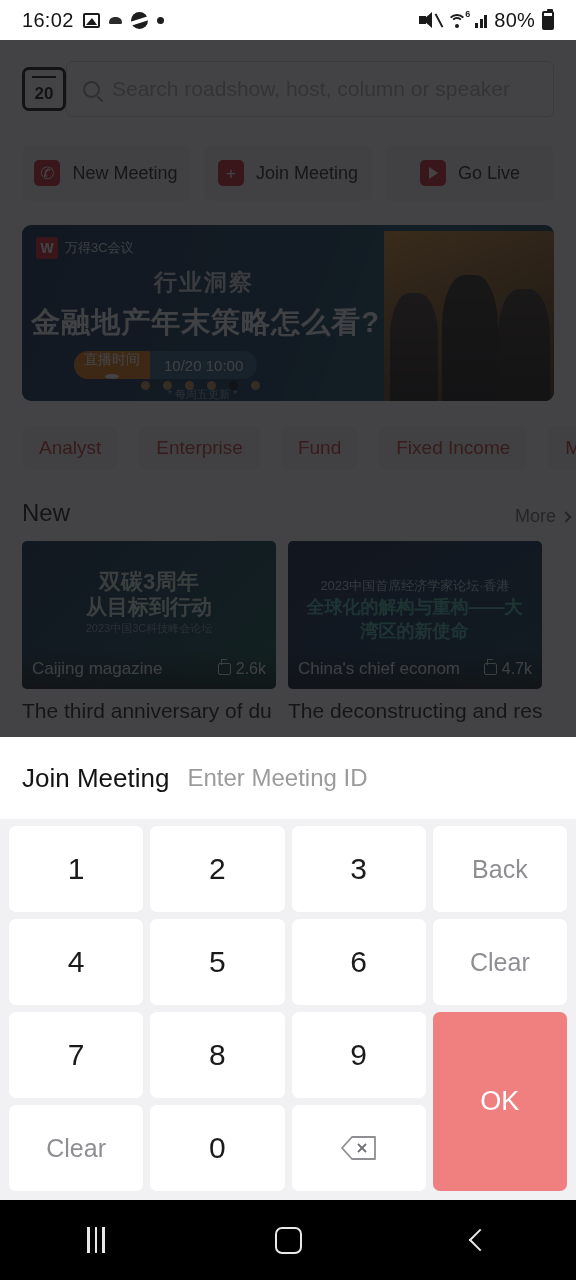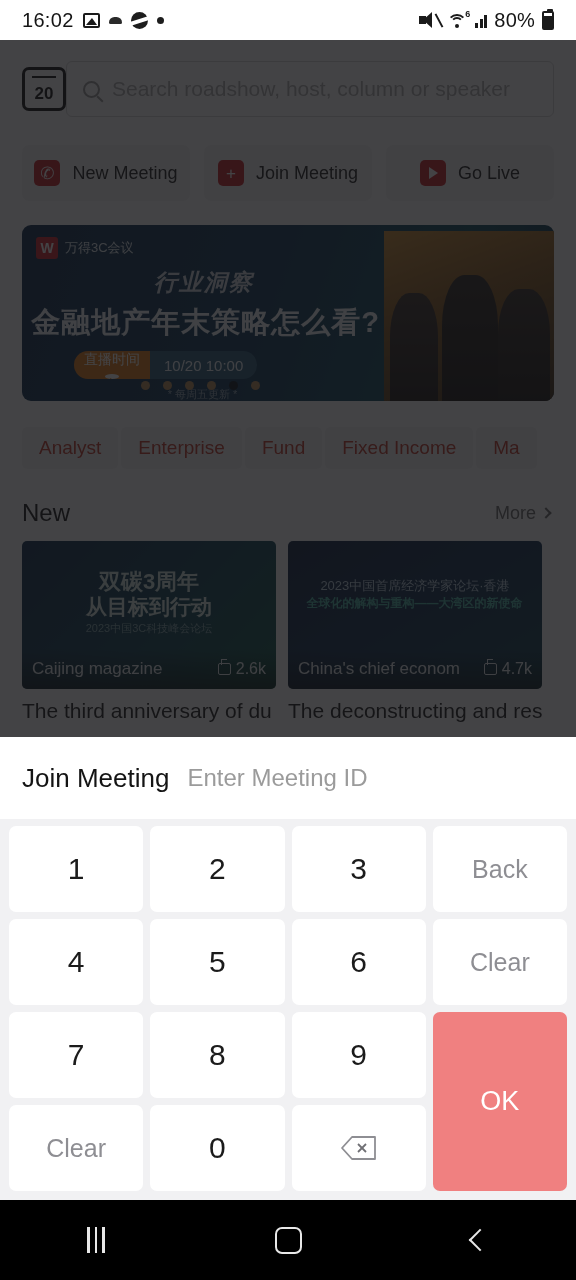--- a/index.html
+++ b/index.html
@@ -128,60 +128,60 @@
   .banner{
     margin:24px 22px 0 22px; height:176px; border-radius:9px; overflow:hidden;
     background: linear-gradient(110deg,#0a2a4c 0%,#0b3556 45%,#0d4a5c 75%,#0a2f49 100%);
     position:relative;
   }
   .bn-logo{ position:absolute; left:14px; top:12px; display:flex;align-items:center;gap:7px;}
   .bn-logo .w{ width:22px;height:22px;background:#d0202a;border-radius:3px;color:#fff;font-size:14px;
     display:flex;align-items:center;justify-content:center;font-weight:bold;}
   .bn-logo .t{ color:#dfe8ef; font-size:13px;}
   .bn-sub{ position:absolute; top:42px; left:7px; right:175px; text-align:center;
-    color:#cfd8e0; font-size:23px; font-style:italic; font-weight:bold; letter-spacing:2px;}
+    color:#cfd8e0; font-size:23px; font-weight:bold; letter-spacing:2px;}
   .bn-title{ position:absolute; top:78px; left:0; right:165px; text-align:center;
     color:#eef3f7; font-size:29px; font-weight:bold; letter-spacing:1px;}
   .bn-time{ position:absolute; top:126px; left:52px; display:flex;align-items:center;height:28px;border-radius:14px;overflow:hidden;}
   .bn-time .a{ background:#e07a18;color:#fff;font-size:14px;padding:0 10px;height:28px;display:flex;align-items:center;gap:5px;flex-direction:column;}
   .bn-time .a .pl{ width:14px;height:14px;border-radius:50%;background:#fff;position:relative;}
   .bn-time .a .pl::after{content:"";position:absolute;left:5px;top:3.5px;border-left:6px solid #e07a18;border-top:3.5px solid transparent;border-bottom:3.5px solid transparent;}
   .bn-time .b{ background:#2b5d7a;color:#e9f1f6;font-size:15px;padding:0 14px;height:28px;display:flex;align-items:center;}
   .bn-foot{ position:absolute; top:162px; left:4px; right:175px; text-align:center; color:#8fa3b3; font-size:11px;}
   .bn-photo{ position:absolute; right:0; top:6px; width:170px; height:170px;
     background: linear-gradient(160deg,#c98a32 0%,#8a5a1e 40%,#3a2a14 100%); }
   .bn-photo .p{ position:absolute; bottom:0; border-radius:40% 40% 0 0; }
   .p1{ left:6px; width:48px;height:108px;background:linear-gradient(#3a2f28,#1a1512);}
   .p2{ left:58px; width:56px;height:126px;background:linear-gradient(#2c2620,#14110e);}
   .p3{ left:114px; width:52px;height:112px;background:linear-gradient(#332b24,#17130f);}
   .bn-dots{ position:absolute; bottom:11px; left:0; right:175px; display:flex;justify-content:center;gap:13px;}
   .bn-dots i{ width:9px;height:9px;border-radius:50%;background:#b98b55;display:block;}
   .bn-dots i.act{ background:#07101c; }
 
-  .chips{ display:flex; gap:3px; padding: 26px 22px 0 22px; overflow:hidden;text-align:right; }
+  .chips{ display:flex; gap:21px; padding: 26px 22px 0 22px; overflow:hidden;text-align:right; }
   .chip{
     height:42px;background:#f6f6f6;border-radius:5px;display:flex;align-items:center;
     padding:0 17px;font-size:19px;color:#c0392b;white-space:nowrap;flex:none;
   }
 
-  .sechdr{ display:flex;align-items:center;justify-content:space-between;padding:30px 26px 0 22px;}
+  .sechdr{ display:flex;align-items:flex-end;justify-content:space-between;padding:30px 6px 0 22px;}
   .sechdr .h{ font-size:24px;color:#151515;}
   .sechdr .m{ font-size:18px;color:#6b6b6b;display:flex;align-items:center;gap:6px;}
   .chev{ width:8px;height:8px;border-top:2px solid #6b6b6b;border-right:2px solid #6b6b6b;transform:rotate(45deg);}
 
   .cards{ display:flex; gap:12px; padding: 14px 22px 0 22px;}
   .card{ width:254px; flex:none;}
   .thumb{ width:254px;height:148px;border-radius:5px;position:relative;overflow:hidden;}
   .thumb.t1{ background: linear-gradient(135deg,#0b2a4a 0%,#0d3f52 55%,#0a5546 100%);}
   .thumb.t2{ background: linear-gradient(150deg,#0a1f3d 0%,#0c2c4e 50%,#0a3f4e 100%);}
   .th-cn1{ position:absolute;top:26px;left:0;right:0;text-align:center;color:#cfe4e0;font-size:22px;font-weight:bold;}
   .th-cn2{ position:absolute;top:52px;left:0;right:0;text-align:center;color:#d9ece7;font-size:21px;font-weight:bold;}
   .th-cn3{ position:absolute;top:80px;left:0;right:0;text-align:center;color:#7fa3aa;font-size:11px;}
   .th-t2a{ position:absolute;top:36px;left:0;right:0;text-align:center;color:#b9cfe0;font-size:13px;}
-  .th-t2b{ position:absolute;top:54px;left:0;right:17px;text-align:center;color:#49b6a6;font-size:12px;font-weight:bold;margin-left:16px;}
+  .th-t2b{ position:absolute;top:54px;left:0;right:17px;text-align:center;color:#49b6a6;font-size:18px;font-weight:bold;margin-left:16px;}
   .th-ov{
     position:absolute;left:0;right:0;bottom:0;height:40px;
     background:linear-gradient(transparent,rgba(0,0,0,.55));
     display:flex;align-items:center;justify-content:space-between;padding:0 10px;
   }
   .th-ov .nm{ color:#e6ecef;font-size:17px;white-space:nowrap;overflow:hidden;text-overflow:ellipsis;max-width:165px;}
   .th-ov .lk{ color:#e6ecef;font-size:16px;display:flex;align-items:center;gap:5px;}
   .thumb-up{ width:13px;height:12px;border:1.6px solid #e6ecef;border-radius:2px;position:relative;}
   .thumb-up::after{content:"";position:absolute;left:2px;top:-5px;width:5px;height:5px;border:1.6px solid #e6ecef;border-bottom:none;border-right:none;}
   .card .ct{ font-size:21px;color:#1b1b1b;margin-top:10px;white-space:nowrap;overflow:hidden;}

